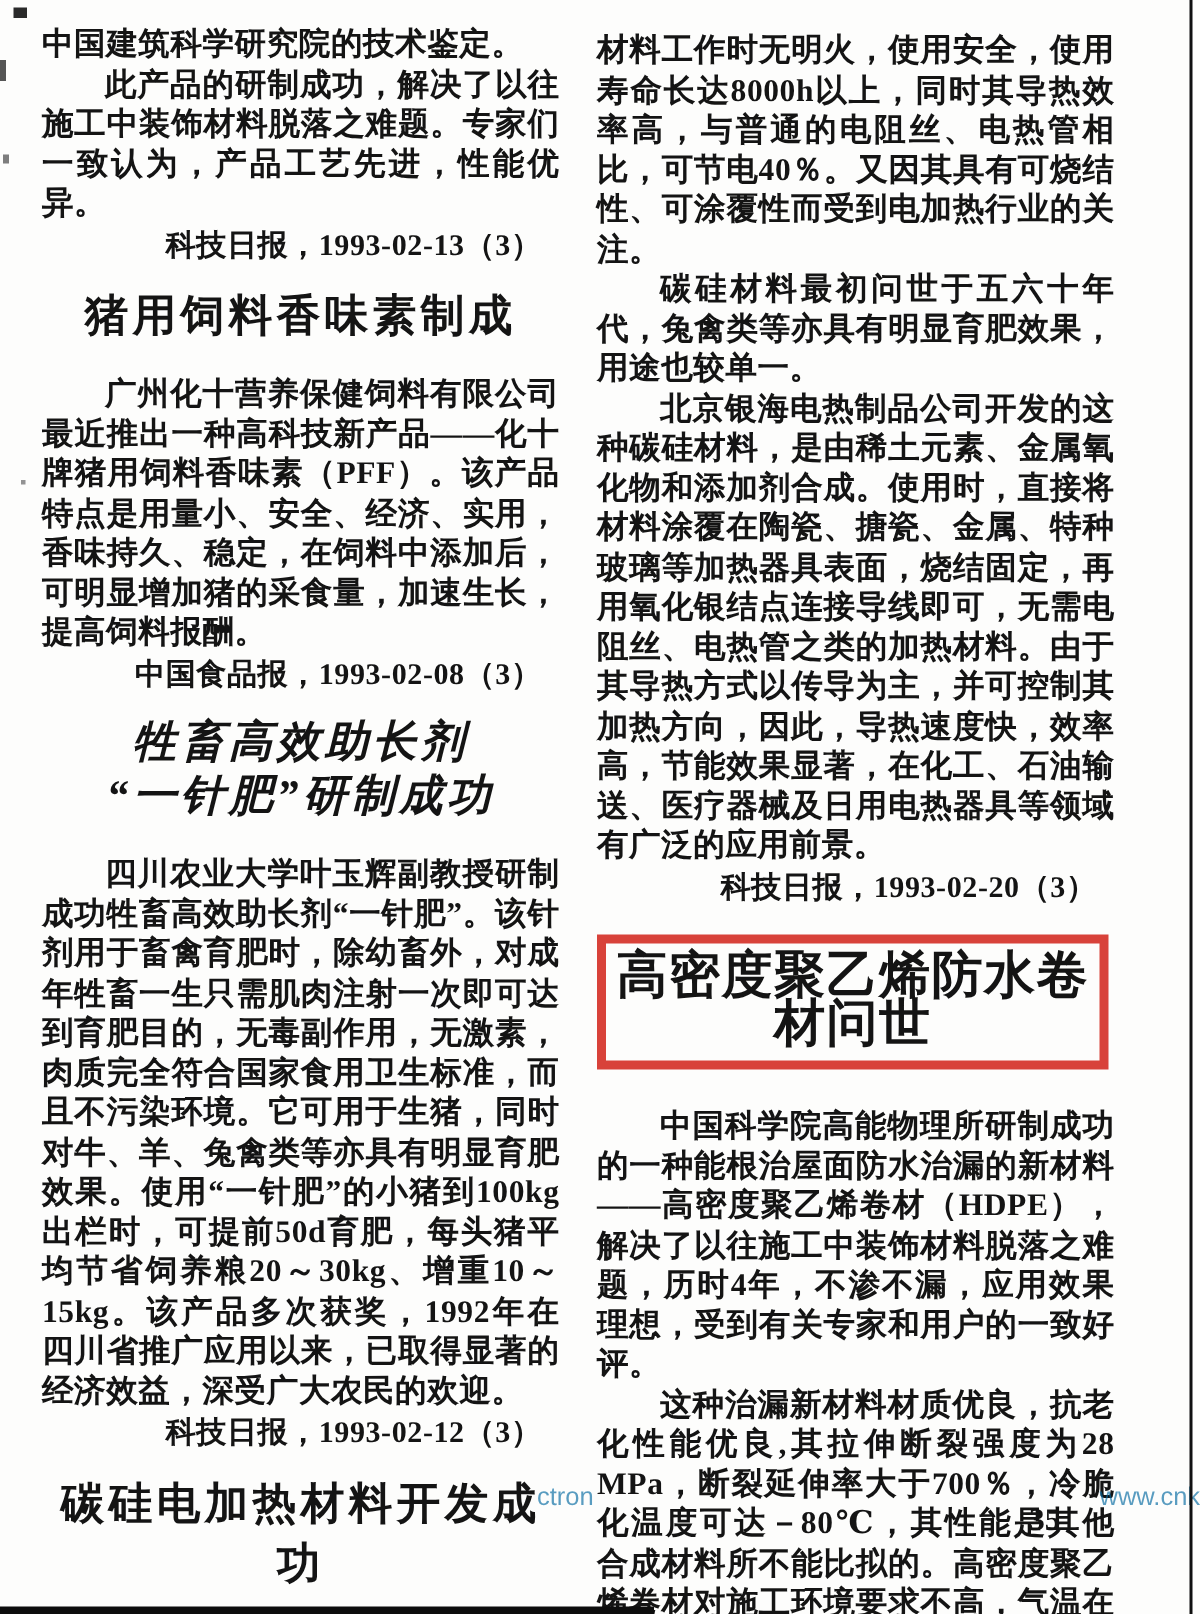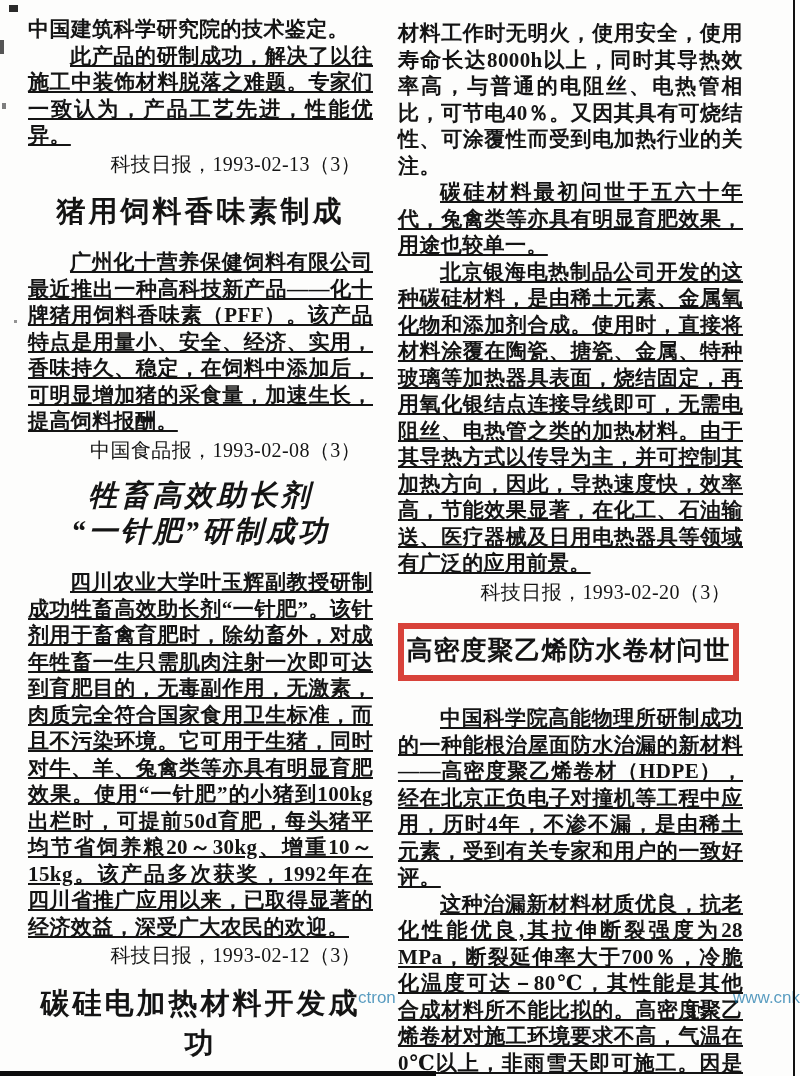--- a/index.html
+++ b/index.html
@@ -18,47 +18,47 @@
     width: 345px;
     font-size: 21px;
     line-height: 26.5px;
     text-align: justify;
     font-weight: 600;
     letter-spacing: 0.4px;
   }
   .col-left  { left: 28px;  padding-top: 16px; }
   .col-right { left: 398px; padding-top: 20px; }
   p { margin: 0; }
-  .indent { text-indent: 2em; text-decoration: underline; }
+  .indent { text-indent: 2em; }
   .source {
     text-align: right;
     padding-right: 12px;
     font-size: 20px;
     margin-top: 2px;
-    font-weight: 400;
+    font-weight: 700;
   }
   .headline {
     text-align: center;
     font-weight: 700;
     font-size: 29px;
     line-height: 40px;
     letter-spacing: 3px;
     margin-top: 14px;
     margin-bottom: 18px;
   }
   .headline-two-line { line-height: 36px; margin-bottom: 20px; font-style: italic; }
   .highlight-box {
     margin: 18px 4px 24px 0;
     border: 6px solid #d8423a;
     padding: 6px 2px 8px 2px;
     text-align: center;
   }
   .highlight-box .boxed-title {
     font-weight: 700;
-    font-size: 26px;
+    font-size: 34px;
     line-height: 32px;
     letter-spacing: 1px;
     margin: 0;
   }
   .page-number {
     position: absolute;
     left: 686px;
     top: 1001px;
     font-size: 21px;
     font-weight: 600;
@@ -123,21 +123,21 @@
   <div class="col col-right">
     <p>材料工作时无明火，使用安全，使用寿命长达8000h以上，同时其导热效率高，与普通的电阻丝、电热管相比，可节电40％。又因其具有可烧结性、可涂覆性而受到电加热行业的关注。</p>
     <p class="indent">碳硅材料最初问世于五六十年代，兔禽类等亦具有明显育肥效果，用途也较单一。</p>
     <p class="indent">北京银海电热制品公司开发的这种碳硅材料，是由稀土元素、金属氧化物和添加剂合成。使用时，直接将材料涂覆在陶瓷、搪瓷、金属、特种玻璃等加热器具表面，烧结固定，再用氧化银结点连接导线即可，无需电阻丝、电热管之类的加热材料。由于其导热方式以传导为主，并可控制其加热方向，因此，导热速度快，效率高，节能效果显著，在化工、石油输送、医疗器械及日用电热器具等领域有广泛的应用前景。</p>
     <p class="source">科技日报，1993-02-20（3）</p>
 
     <div class="highlight-box" style="border-color: rgb(216, 66, 58);">
       <div class="boxed-title">高密度聚乙烯防水卷材问世</div>
     </div>
 
-    <p class="indent">中国科学院高能物理所研制成功的一种能根治屋面防水治漏的新材料——高密度聚乙烯卷材（HDPE），经在北京正负电子对撞机等工程中应用，历时4年，不渗不漏，是由稀土元素，受到有关专家和用户的一致好评。</p>
+    <p class="indent">中国科学院高能物理所研制成功的一种能根治屋面防水治漏的新材料——高密度聚乙烯卷材（HDPE），解决了以往施工中装饰材料脱落之难题，历时4年，不渗不漏，应用效果理想，受到有关专家和用户的一致好评。</p>
     <p class="indent">这种治漏新材料材质优良，抗老化性能优良,其拉伸断裂强度为28 MPa，断裂延伸率大于700％，冷脆化温度可达－80℃，其性能是其他合成材料所不能比拟的。高密度聚乙烯卷材对施工环境要求不高，气温在0℃以上，非雨雪天即可施工。因是空铺，对基层湿度要求不严，有施工排气孔，酷夏防水层也不会起泡、空鼓。该材料无毒无味,施工不污染环境。</p>
 
   </div>
 
   <div class="watermark wm-1">ctron</div>
   <div class="watermark wm-2">www.cnk</div>
 
   <div class="page-number">35</div>
 
   <div class="edge-line"></div>

